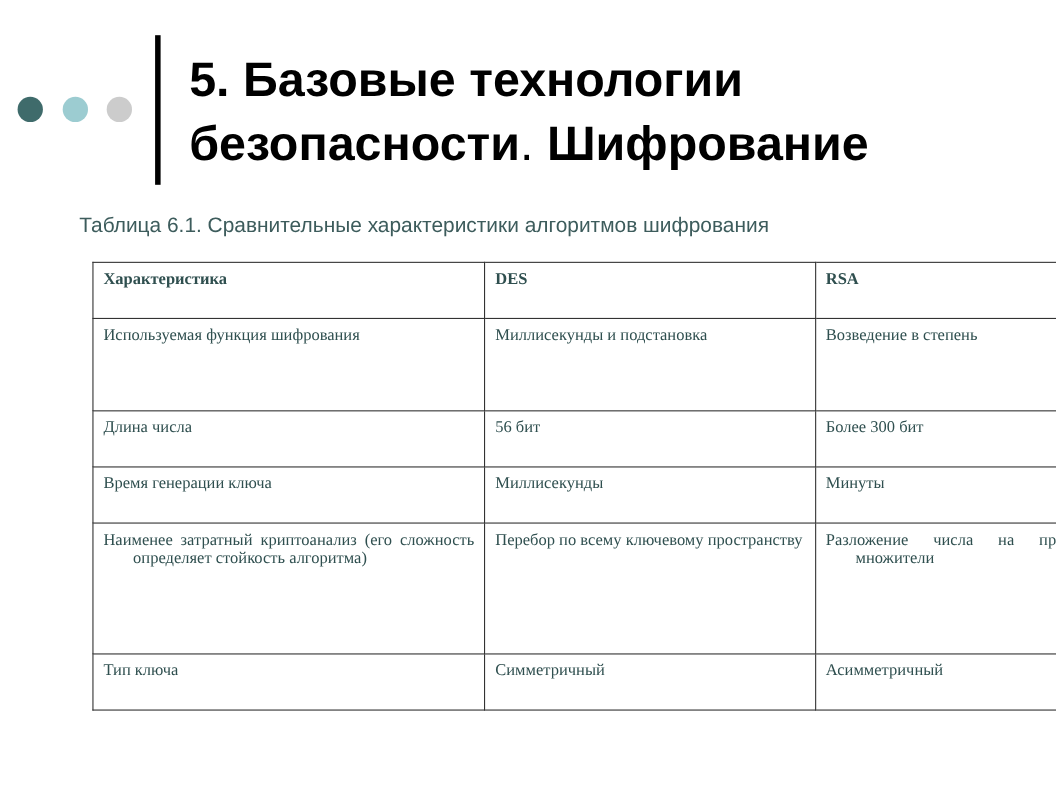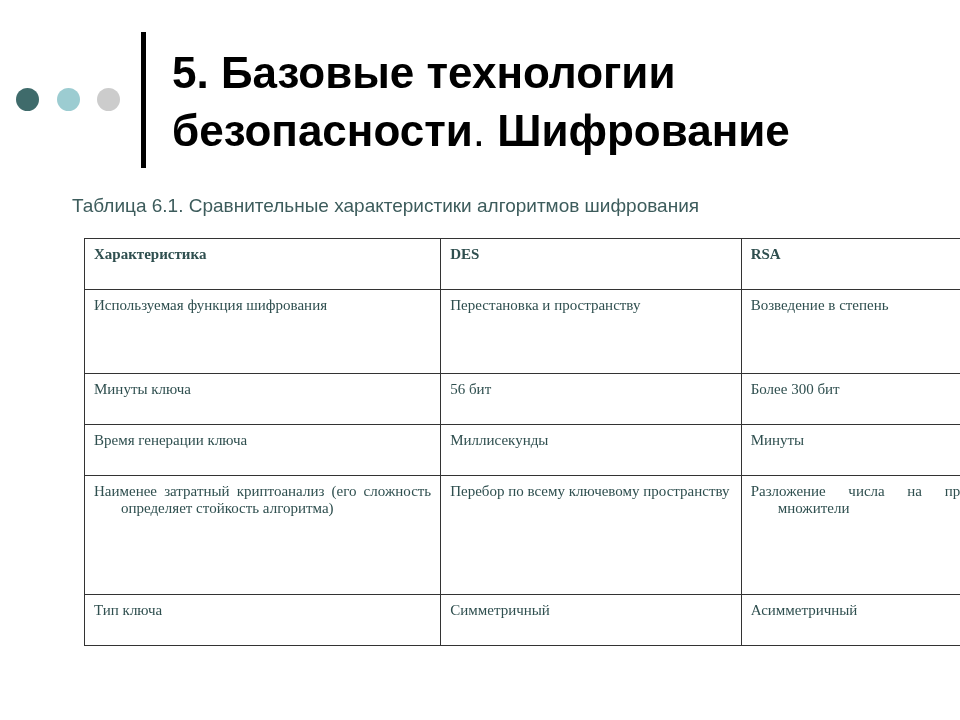--- a/index.html
+++ b/index.html
@@ -54,25 +54,25 @@
       <col style="width:234px">
   </colgroup>
   <tbody>
       <tr style="height:51px">
     <th class="c0">Характеристика</th>
     <th class="c1">DES</th>
     <th class="c2">RSA</th>
   </tr>
   <tr style="height:84px">
     <td>Используемая функция шифрования</td>
-    <td>Перестановка и пространству</td>
+    <td>Миллисекунды и подстановка</td>
     <td>Возведение в степень</td>
   </tr>
   <tr style="height:51px">
-    <td>Минуты ключа</td>
+    <td>Длина числа</td>
     <td>56 бит</td>
     <td>Более 300 бит</td>
   </tr>
   <tr style="height:51px">
     <td>Время генерации ключа</td>
     <td>Миллисекунды</td>
     <td>Минуты</td>
   </tr>
   <tr style="height:119px">
     <td class="hang">Наименее затратный криптоанализ (его сложность определяет стойкость алгоритма)</td>

